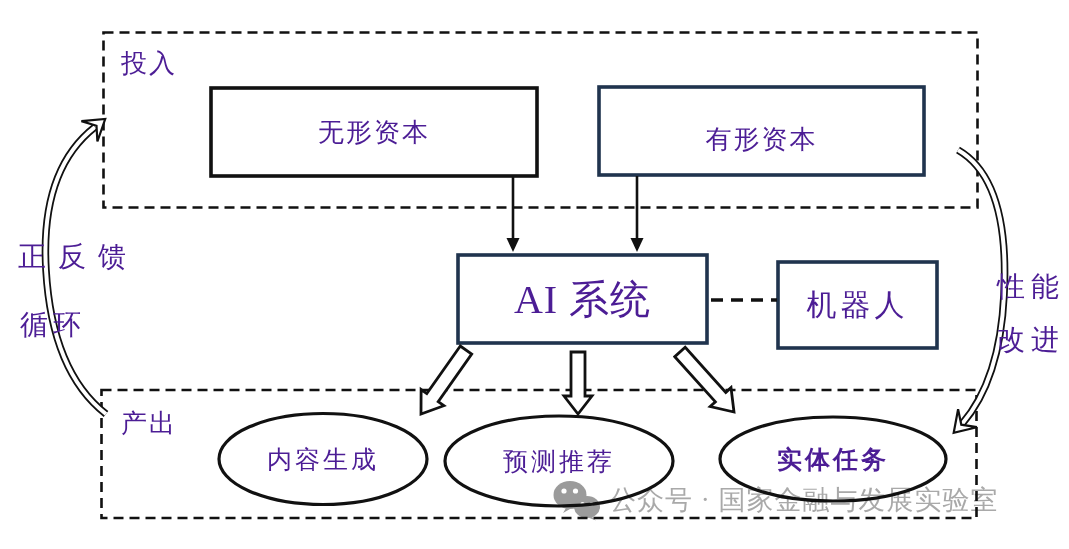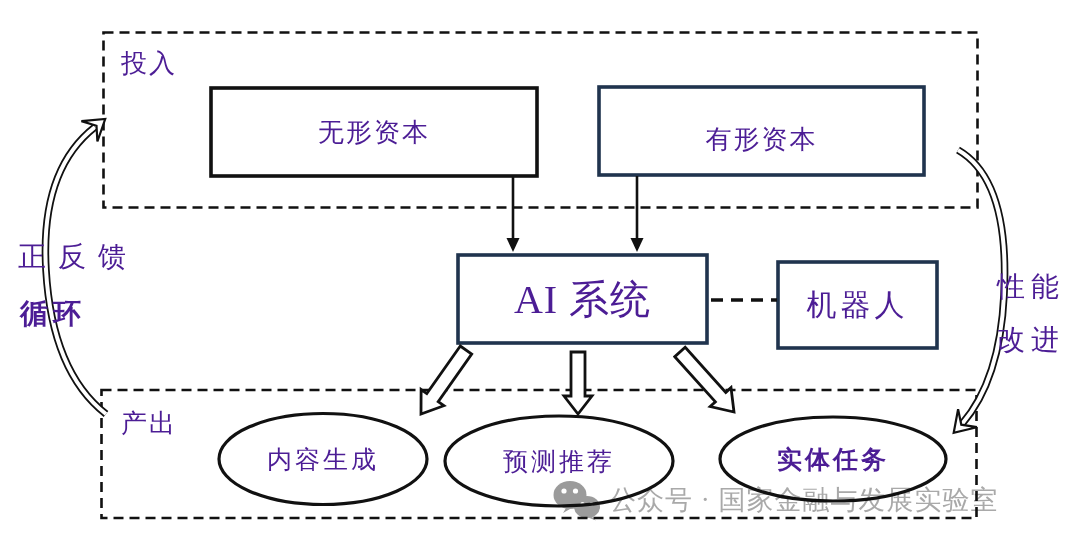--- a/index.html
+++ b/index.html
@@ -103,19 +103,19 @@
     <div class="lbl box-lbl" style="left:599px;top:87px;width:325px;height:104px;">有形资本</div>
 
     <div class="lbl ai-lbl" style="left:458px;top:255px;width:249px;height:88px;">AI 系统</div>
     <div class="lbl robot-lbl" style="left:778px;top:262px;width:159px;height:86px;">机器人</div>
 
     <div class="lbl ellipse-lbl" style="left:445px;top:416px;width:228px;height:90px;">预测推荐</div>
     <div class="lbl ellipse-lbl" style="left:219px;top:414px;width:208px;height:91px;">内容生成</div>
     <div class="lbl ellipse-lbl bold" style="left:720px;top:417px;width:226px;height:84px;">实体任务</div>
 
     <div class="lbl side-lbl lbl-left" style="left:18px;top:243px;height:28px;letter-spacing:12px;">正反馈</div>
-    <div class="lbl side-lbl lbl-left" style="left:20px;top:300px;height:28px;letter-spacing:5px;font-weight:bold;">循环</div>
+    <div class="lbl side-lbl lbl-left" style="left:20px;top:311px;height:28px;letter-spacing:5px;">循环</div>
 
     <div class="lbl side-lbl lbl-left" style="left:997px;top:273px;height:28px;letter-spacing:6px;">性能</div>
     <div class="lbl side-lbl lbl-left" style="left:997px;top:326px;height:28px;letter-spacing:6px;">改进</div>
   </div>
 
 </div>
 
 </body></html>

